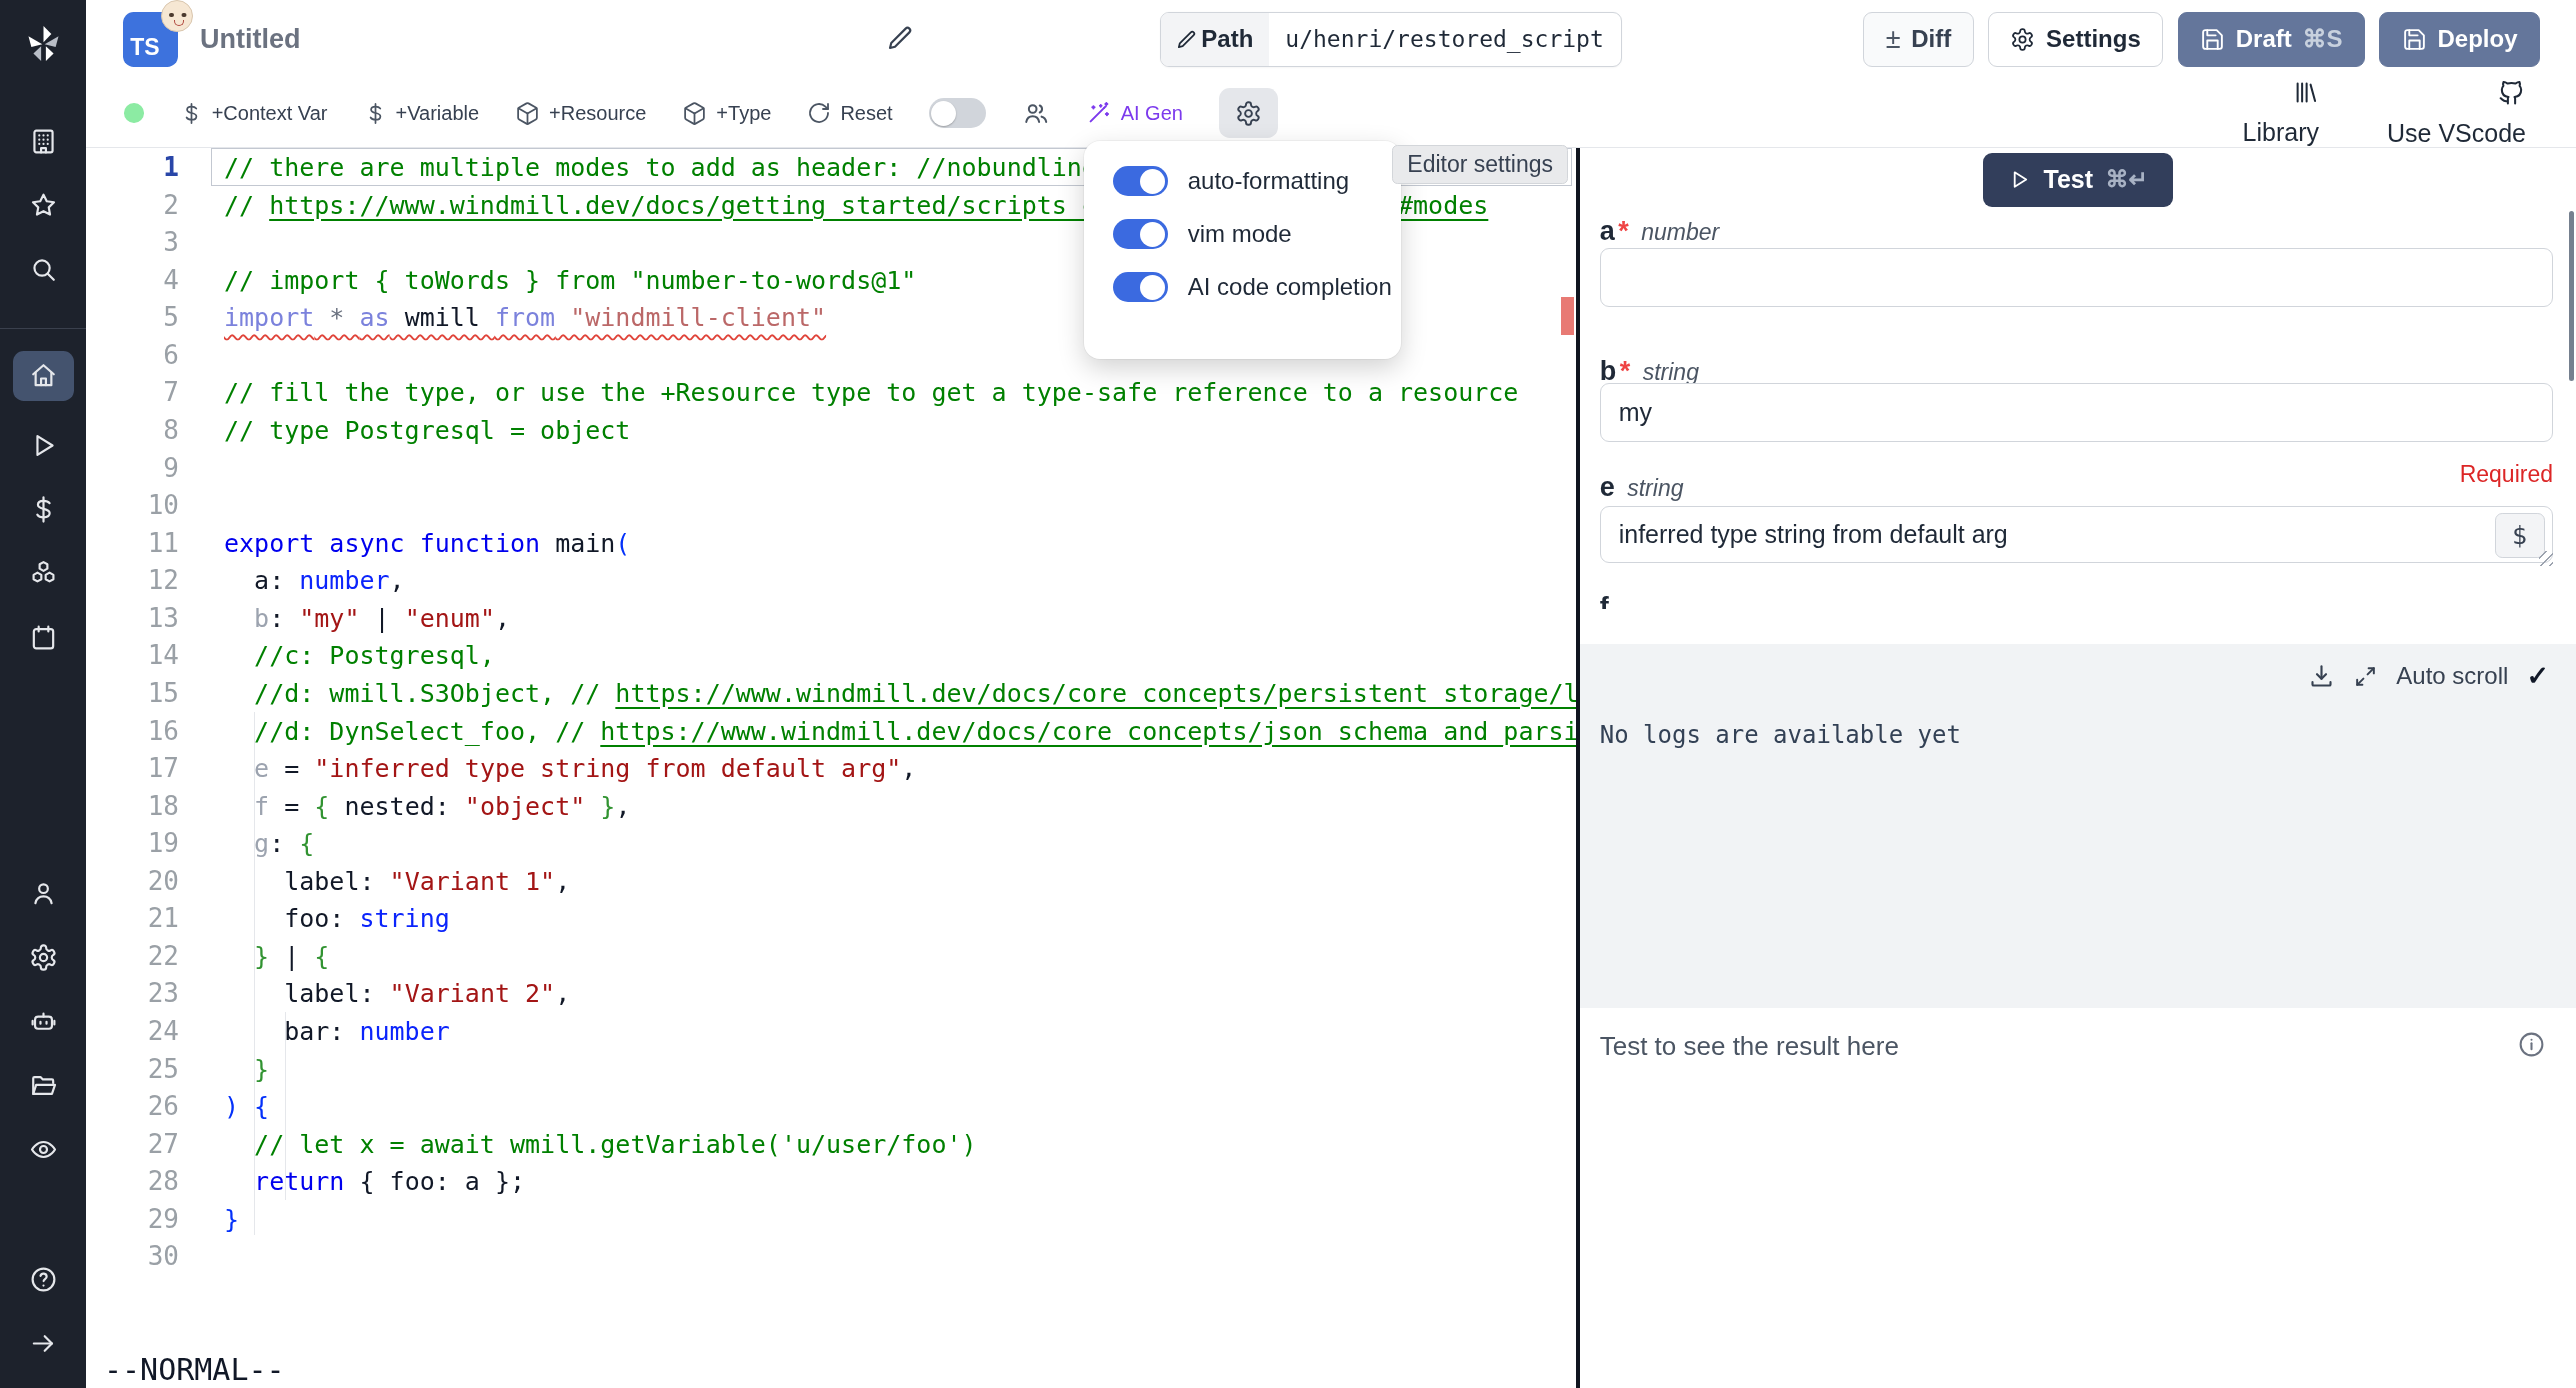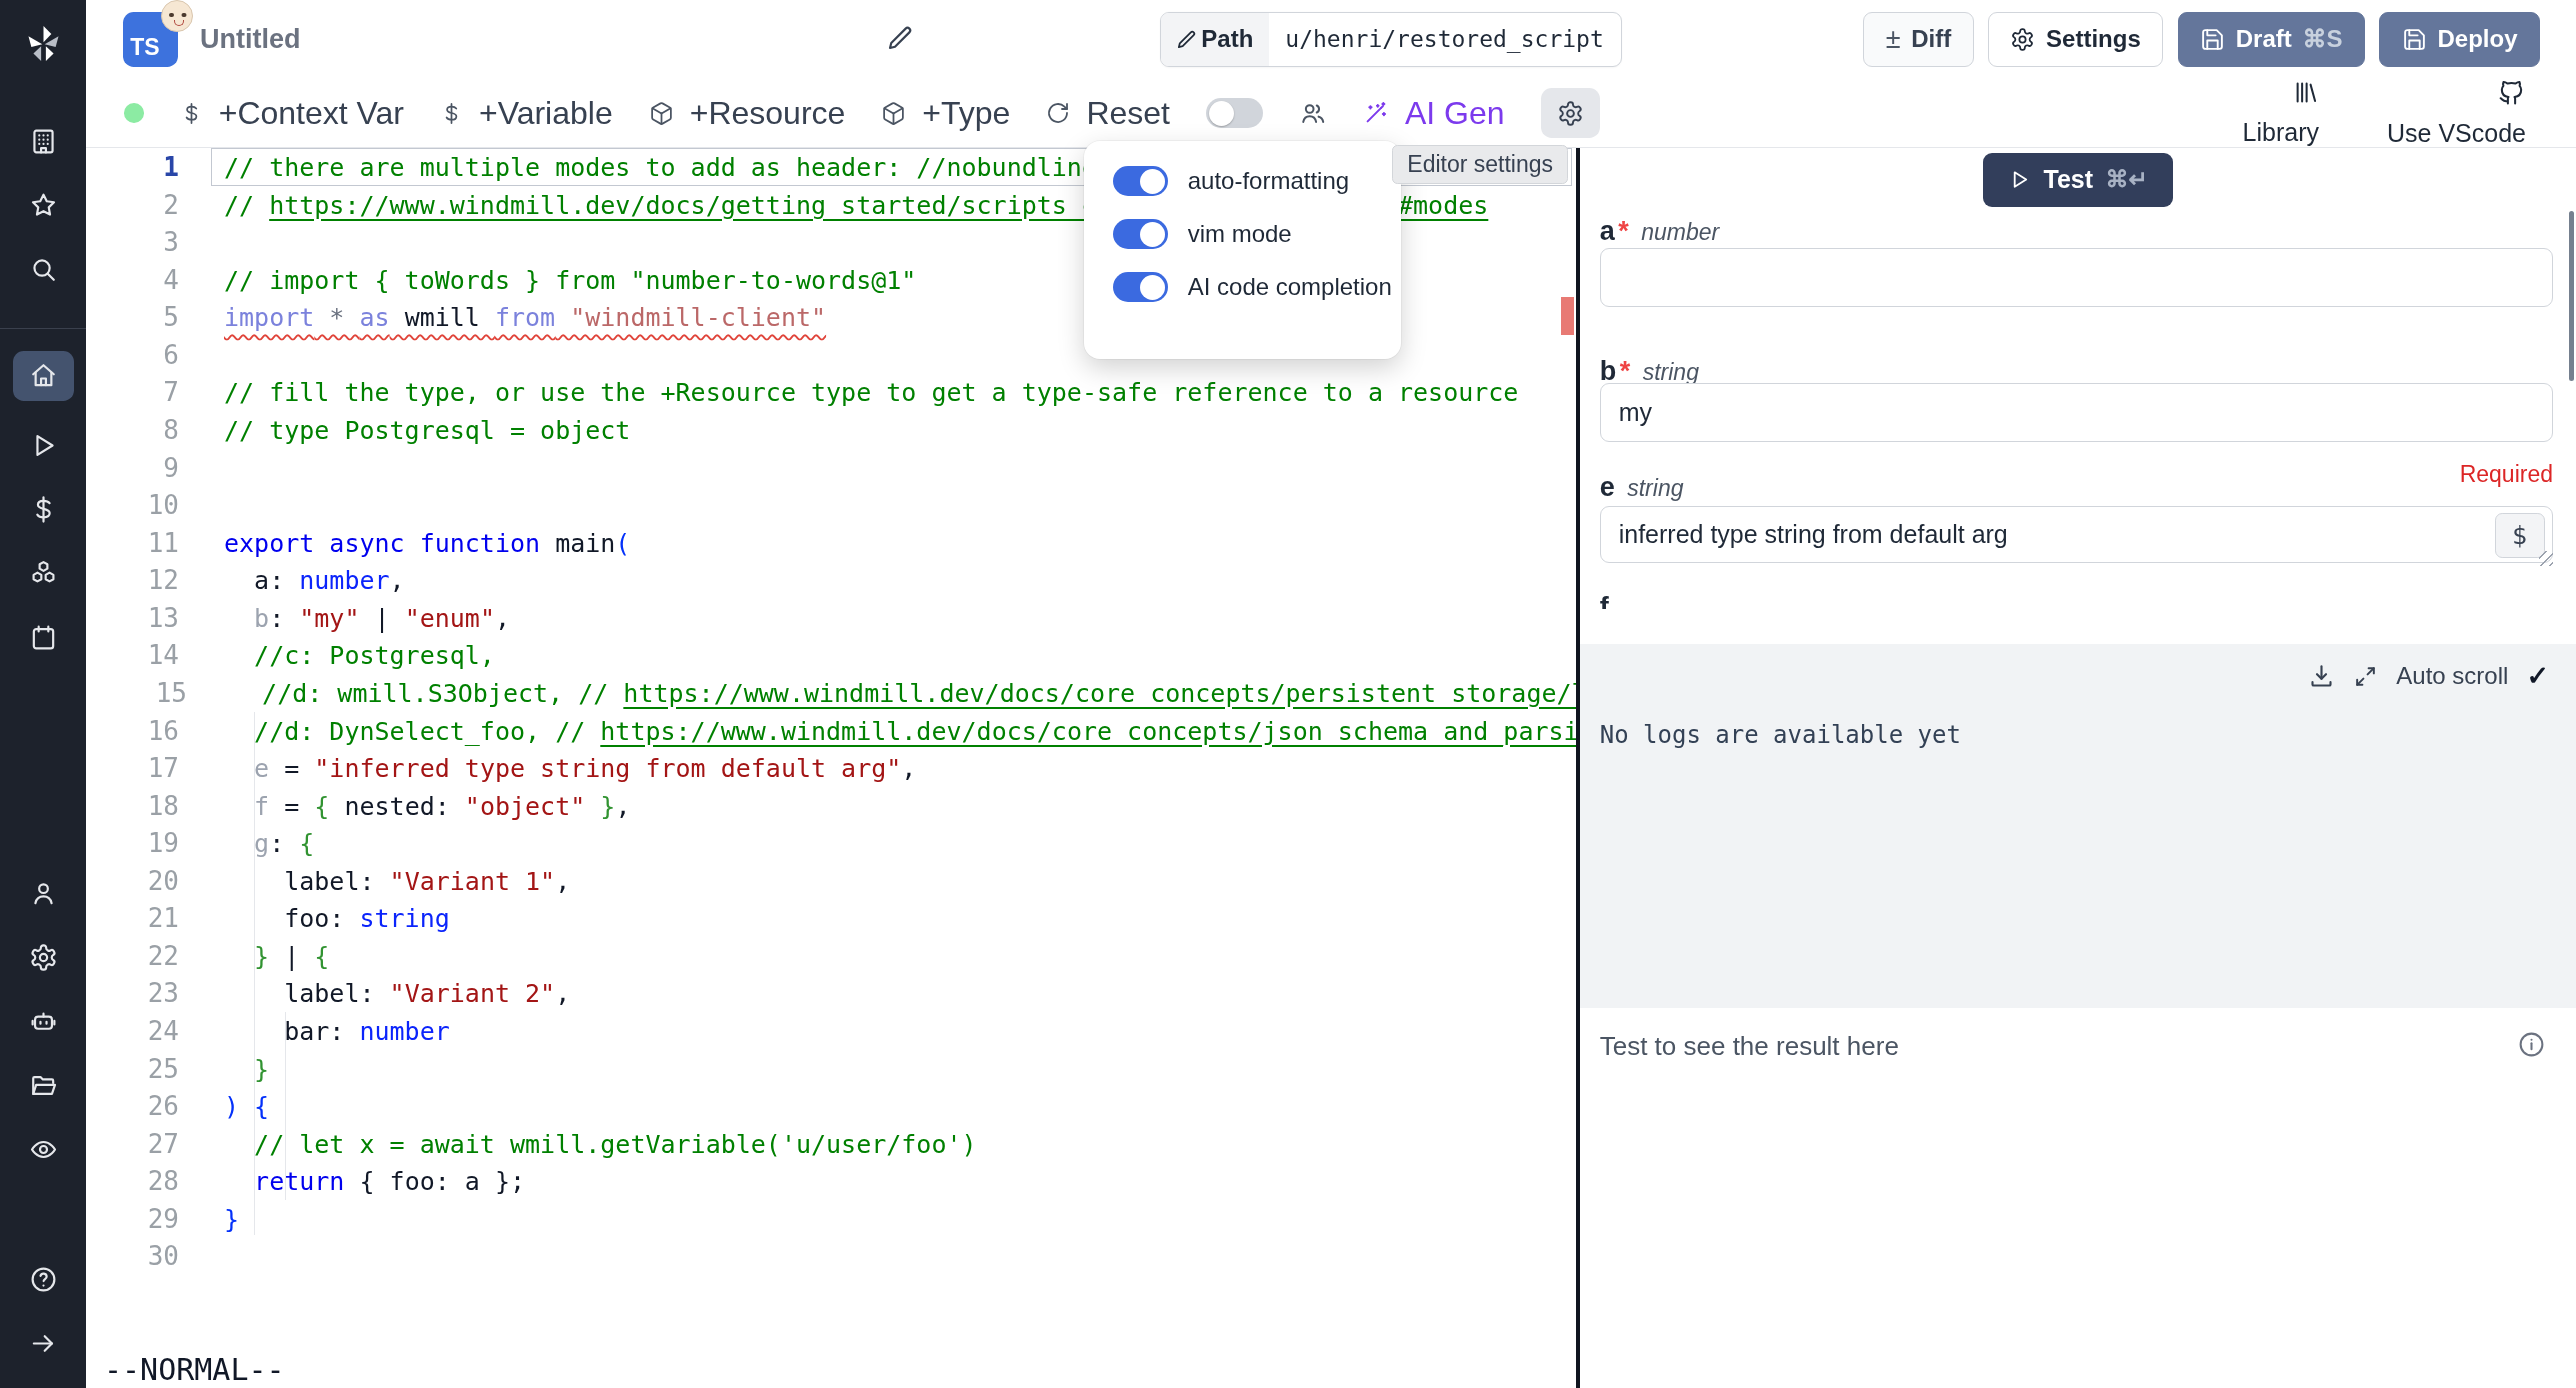--- a/index.html
+++ b/index.html
@@ -44,21 +44,21 @@
   .tb-btn.light { background:#f9fafb; border:0.9px solid #d1d5db; color:#374151; }
   .tb-btn.white { background:#ffffff; border:0.9px solid #d1d5db; color:#1f2937; }
   .tb-btn.slate { background:#64769b; color:#ffffff; border:0.9px solid #64769b; }
   .kbd-dim { color:#c8d1de; font-weight:600; }
   .pm-glyph { font-size:27px; font-weight:400; color:#4b5563; line-height:1; }
 
   
   #toolbar { position:absolute; left:86px; top:79px; width:2490px; height:69px; background:#fff;
     border-bottom:0.9px solid #e5e7eb; }
   #toolbar-left { position:absolute; left:38px; top:0; height:68px; display:flex; align-items:center; gap:36px; }
-  .tbar-item { display:flex; align-items:center; gap:16px; color:#374151; font-size:32px; font-weight:500; }
+  .tbar-item { display:flex; align-items:center; gap:9px; color:#374151; font-size:20px; font-weight:500; }
   .tbar-item svg { color:#4b5563; }
   #status-dot { width:19.7px; height:19.7px; border-radius:50%; background:#8ceba3; }
   #lang-toggle { width:57px; height:30px; border-radius:15px; background:#d1d5db; position:relative; }
   #lang-toggle .knob { position:absolute; left:2.7px; top:2.7px; width:25px; height:25px; border-radius:50%;
     background:#fff; box-shadow:0 0.9px 1.8px rgba(0,0,0,.25); }
   #ai-gen { color:#7c3aed; font-weight:400; }
   #ai-gen svg { color:#7c3aed; }
   #gear-btn { width:59px; height:50px; background:#e5e7eb; border-radius:10.7px; display:flex;
     align-items:center; justify-content:center; color:#374151; }
   #toolbar-right { position:absolute; right:50px; top:0; height:68px; display:flex; align-items:center; gap:68px; }
@@ -469,21 +469,21 @@
         <span class="code-text"><span class="id">  a: </span><span class="ty">number</span><span class="id">,</span></span>
       </div>
       <div class="code-row" style="top: 451px;">
         <span class="ln">13</span>
         <span class="code-text"><span class="dim">  b</span><span class="id">: </span><span class="st">"my"</span><span class="id"> | </span><span class="st">"enum"</span><span class="id">,</span></span>
       </div>
       <div class="code-row" style="top: 488px;">
         <span class="ln">14</span>
         <span class="code-text"><span class="cm">  //c: Postgresql,</span></span>
       </div>
-      <div class="code-row" style="top: 526px; margin-left: 8px;">
+      <div class="code-row" style="top: 526px;">
         <span class="ln">15</span>
         <span class="code-text"><span class="cm">  //d: wmill.S3Object, // </span><span class="lk">https://www.windmill.dev/docs/core_concepts/persistent_storage/large_data_files</span></span>
       </div>
       <div class="code-row" style="top: 564px;">
         <span class="ln">16</span>
         <span class="code-text"><span class="cm">  //d: DynSelect_foo, // </span><span class="lk">https://www.windmill.dev/docs/core_concepts/json_schema_and_parsing#dynamic-select</span></span>
       </div>
       <div class="code-row" style="top: 601px;">
         <span class="ln">17</span>
         <span class="code-text"><span class="dim">  e</span><span class="id"> = </span><span class="st">"inferred type string from default arg"</span><span class="id">,</span></span>

